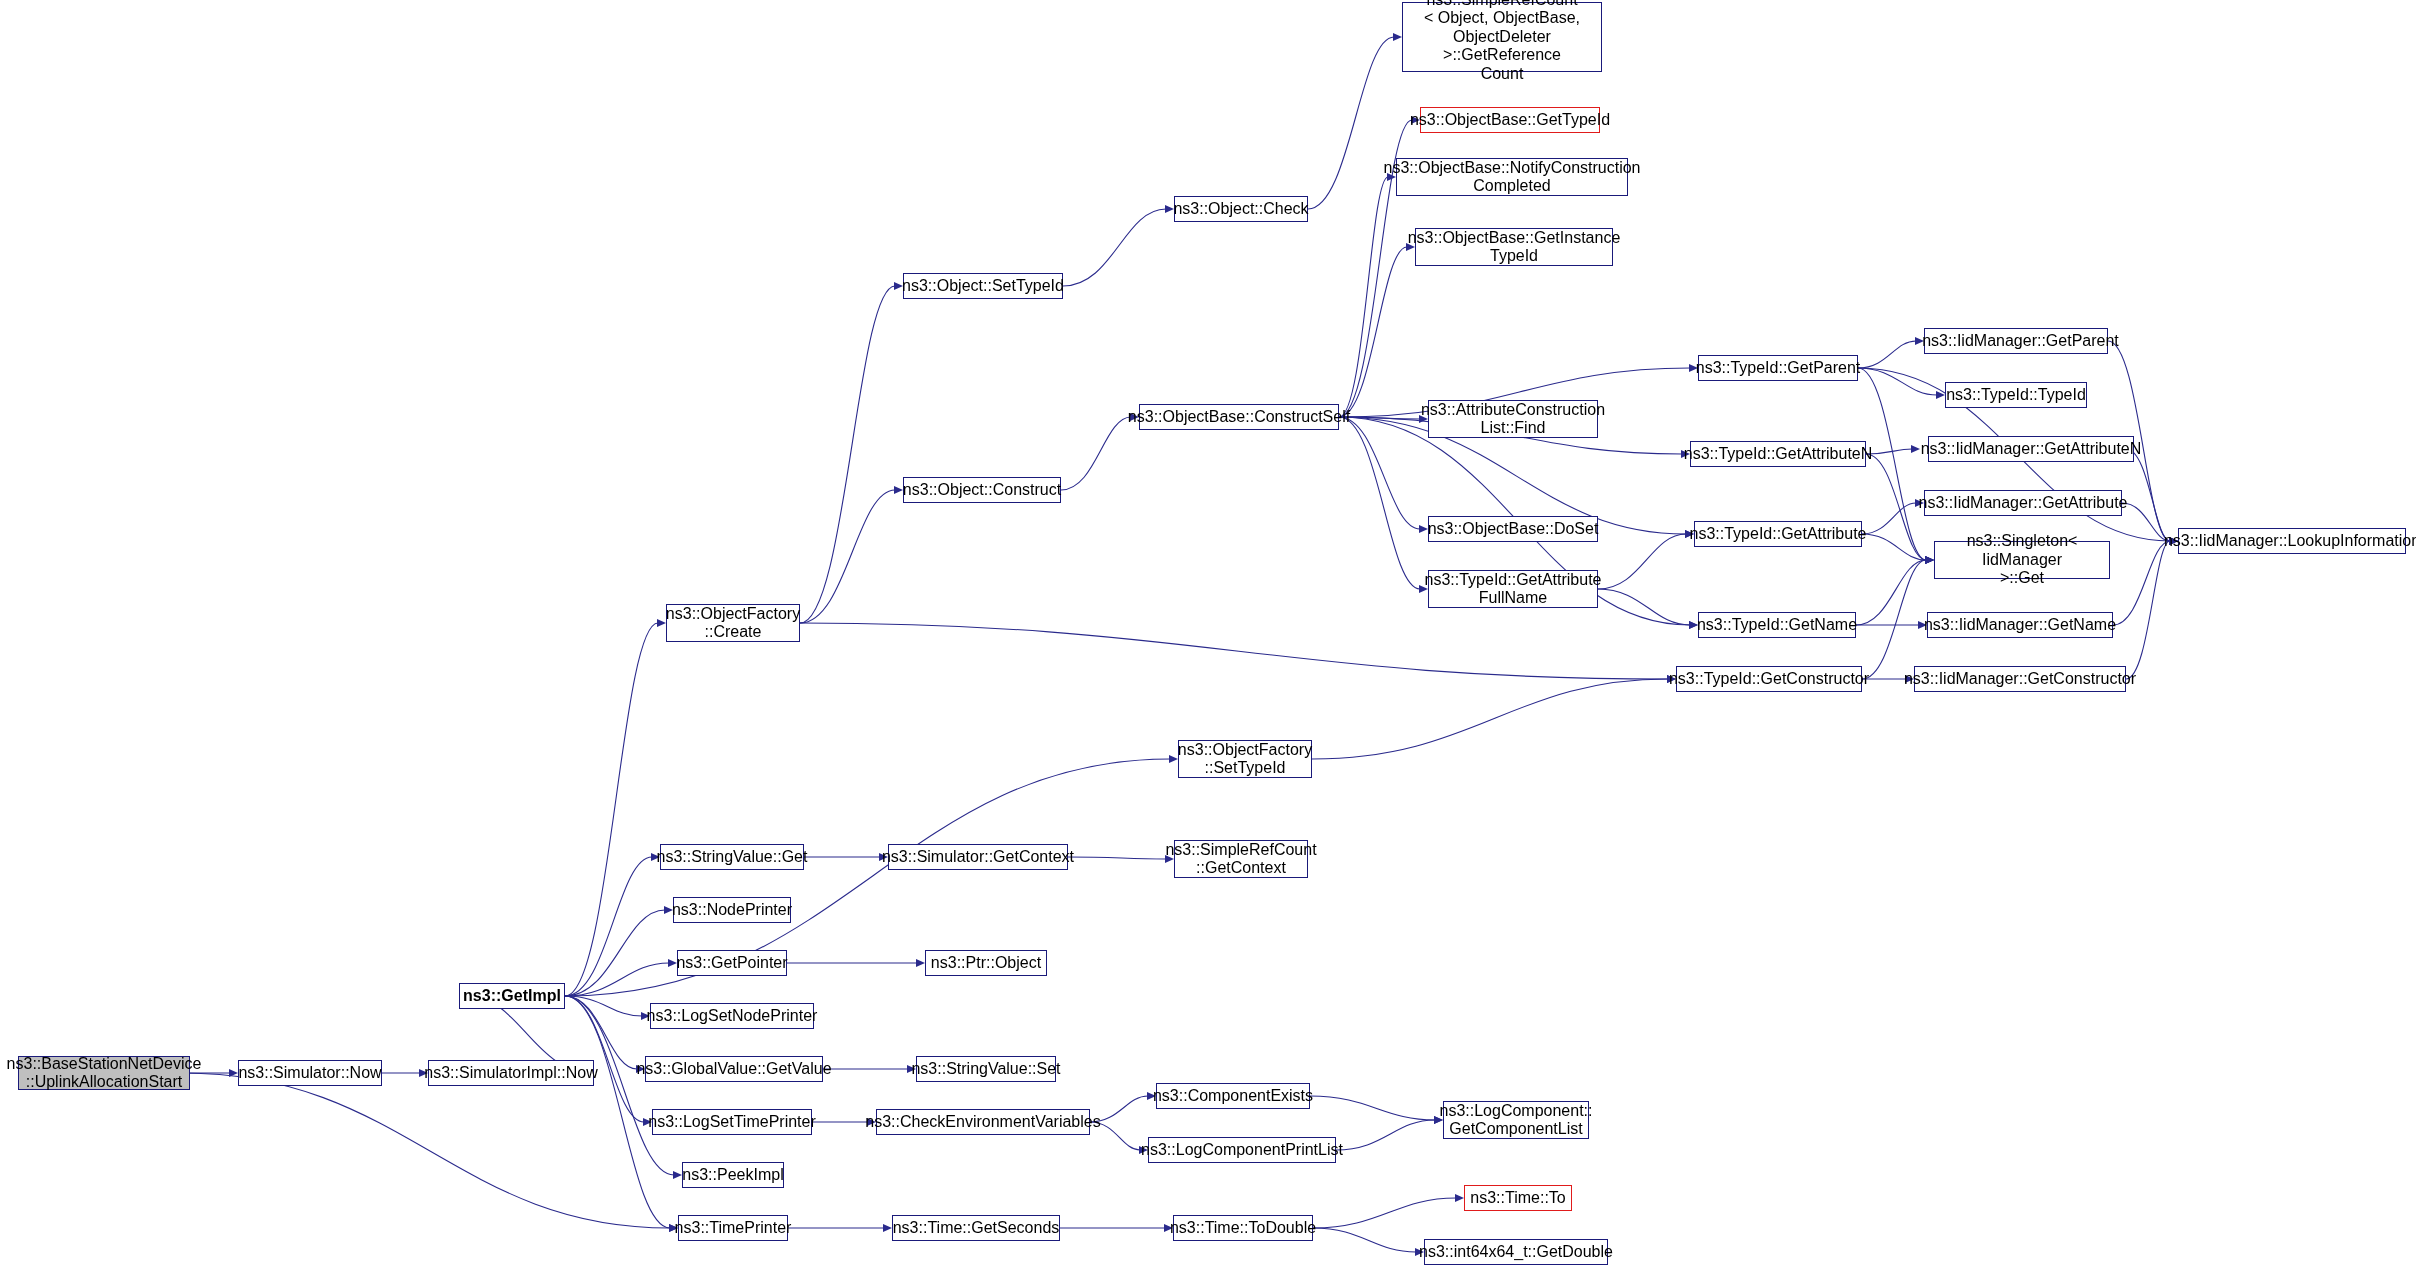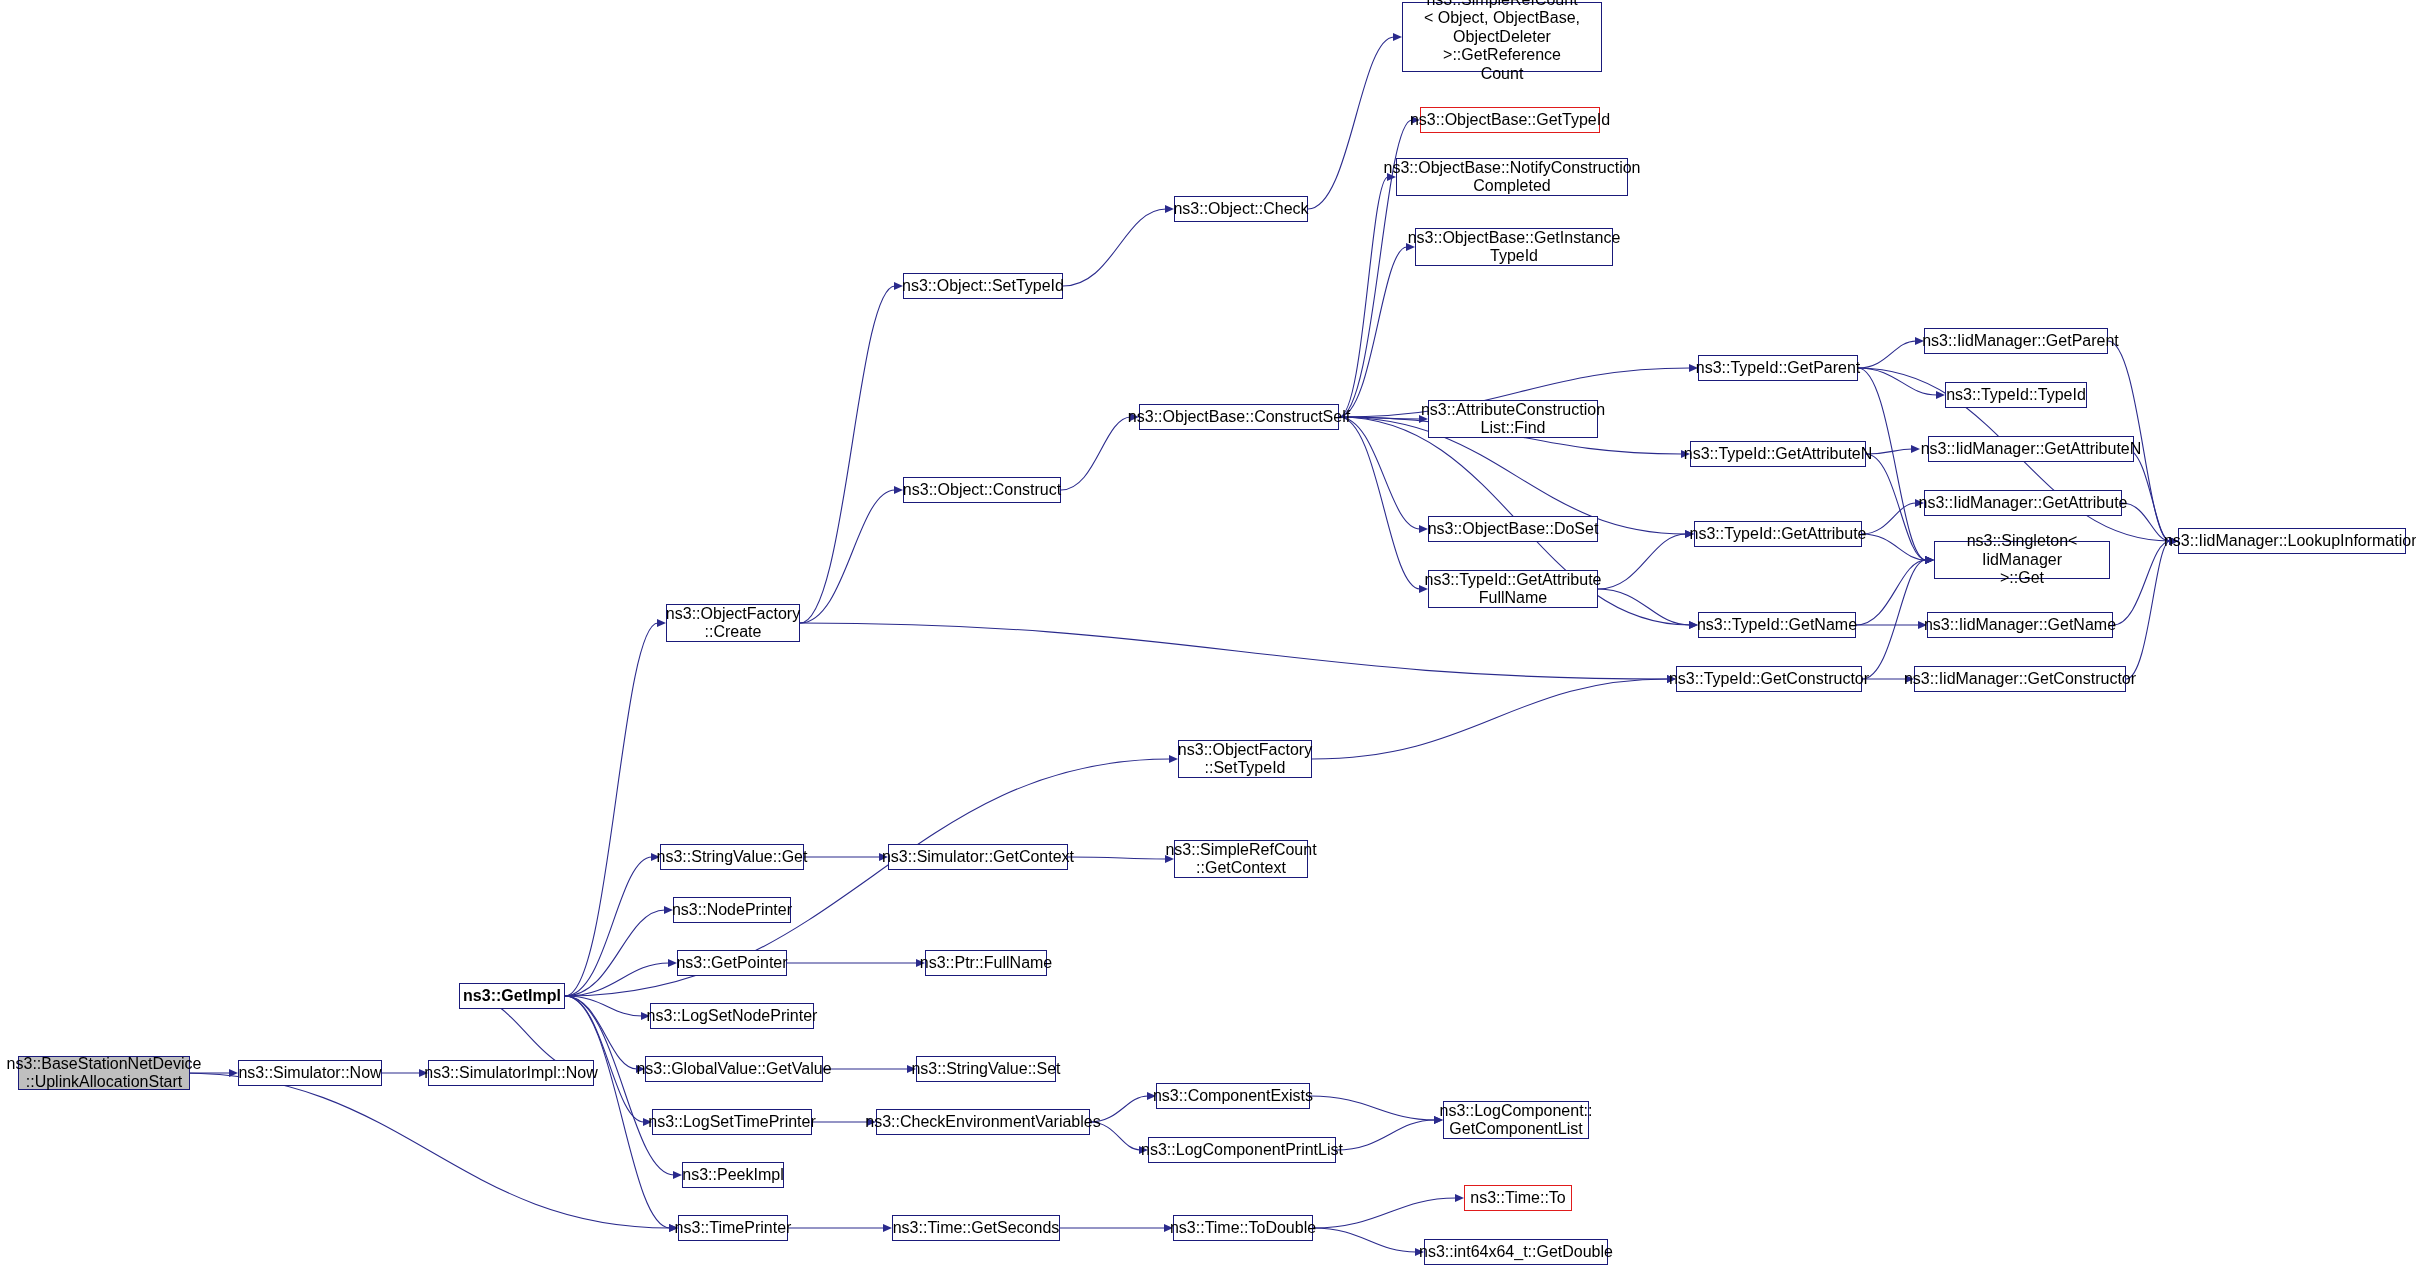--- a/index.html
+++ b/index.html
@@ -193,21 +193,21 @@
       <div class="node" style="left: 673px; top: 897px; width: 118px; height: 26px;">ns3::NodePrinter</div>
       <div class="node" style="left: 677px; top: 950px; width: 110px; height: 26px;">ns3::GetPointer</div>
       <div class="node" style="left: 650px; top: 1003px; width: 164px; height: 26px;">ns3::LogSetNodePrinter</div>
       <div class="node" style="left: 645px; top: 1056px; width: 178px; height: 26px;">ns3::GlobalValue::GetValue</div>
       <div class="node" style="left: 652px; top: 1109px; width: 160px; height: 26px;">ns3::LogSetTimePrinter</div>
       <div class="node" style="left: 682px; top: 1162px; width: 102px; height: 26px;">ns3::PeekImpl</div>
       <div class="node" style="left: 678px; top: 1215px; width: 110px; height: 26px;">ns3::TimePrinter</div>
       <div class="node" style="left: 888px; top: 844px; width: 180px; height: 26px;">ns3::Simulator::GetContext</div>
       <div class="node" style="left: 1174px; top: 840px; width: 134px; height: 38px;">ns3::SimpleRefCount
 ::GetContext</div>
-      <div class="node" style="left: 925px; top: 950px; width: 122px; height: 26px;">ns3::Ptr::FullName</div>
+      <div class="node" style="left: 925px; top: 950px; width: 122px; height: 26px;">ns3::Ptr::Object</div>
       <div class="node" style="left: 916px; top: 1056px; width: 140px; height: 26px;">ns3::StringValue::Set</div>
       <div class="node" style="left: 876px; top: 1109px; width: 214px; height: 26px;">ns3::CheckEnvironmentVariables</div>
       <div class="node" style="left: 1156px; top: 1083px; width: 154px; height: 26px;">ns3::ComponentExists</div>
       <div class="node" style="left: 1148px; top: 1137px; width: 188px; height: 26px;">ns3::LogComponentPrintList</div>
       <div class="node" style="left: 1443px; top: 1101px; width: 146px; height: 38px;">ns3::LogComponent::
 GetComponentList</div>
       <div class="node" style="left: 892px; top: 1215px; width: 168px; height: 26px;">ns3::Time::GetSeconds</div>
       <div class="node" style="left: 1173px; top: 1215px; width: 140px; height: 26px;">ns3::Time::ToDouble</div>
       <div class="node red" style="left: 1464px; top: 1185px; width: 108px; height: 26px;">ns3::Time::To</div>
       <div class="node" style="left: 1424px; top: 1239px; width: 184px; height: 26px;">ns3::int64x64_t::GetDouble</div>

